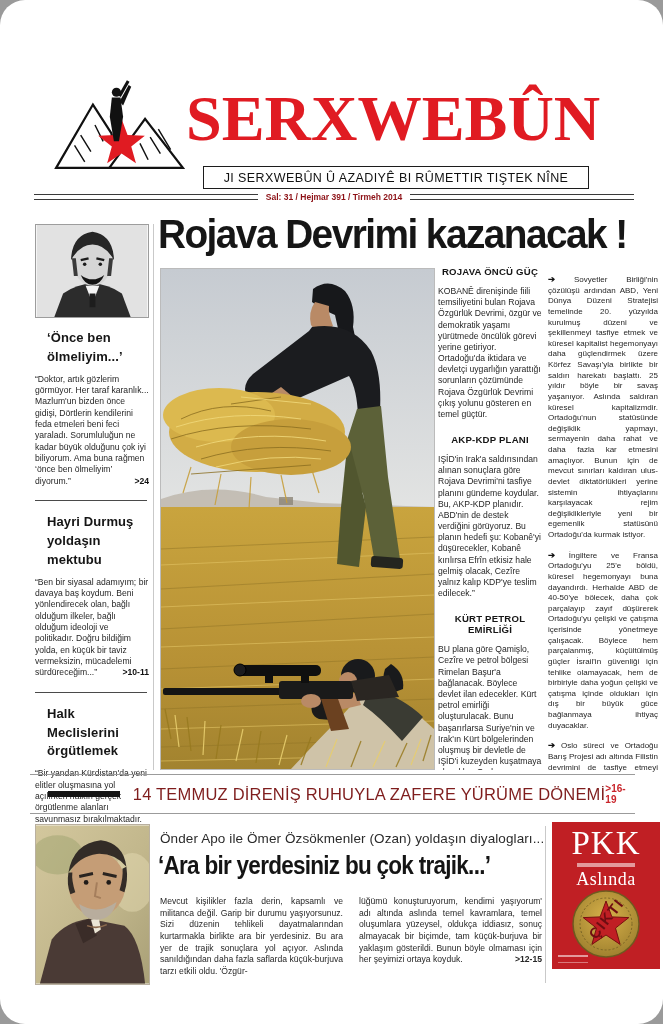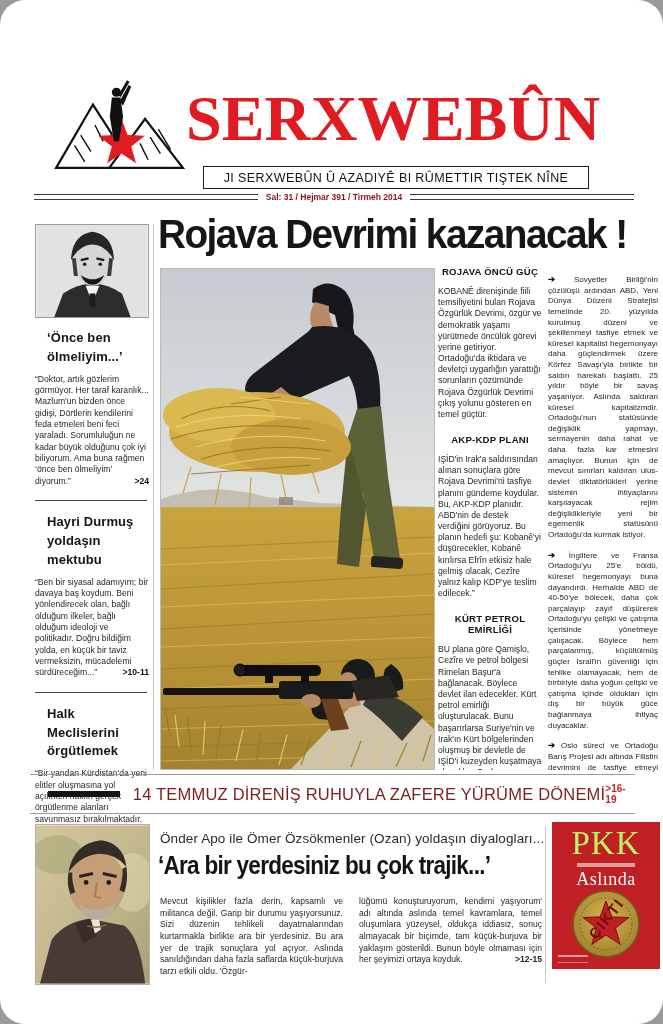--- a/index.html
+++ b/index.html
@@ -60,21 +60,21 @@
   .kicker{position:absolute;left:160px;top:831px;width:382px;font-size:13.5px;color:#2b2b2b;letter-spacing:.1px;white-space:nowrap;}
   .dlg-headline{position:absolute;left:158px;top:851px;width:420px;font-size:25px;font-weight:bold;color:#141414;
        letter-spacing:-.8px;white-space:nowrap;transform:scaleX(.9);transform-origin:left;}
   .dlg-cols{position:absolute;left:160px;top:896px;width:382px;display:flex;gap:16px;}
   .dlg-col{width:186px;font-size:8.6px;line-height:1.36;text-align:justify;color:#262626;}
   .dlg-ref{float:right;font-weight:bold;}
   .vr-book{left:545px;top:826px;height:157px;}
 
   
   .cover{position:absolute;left:552px;top:822px;width:108px;height:147px;background:#c01f24;overflow:hidden;}
-  .cover-title{font-family:"Liberation Serif",serif;color:#bef264;font-size:33px;line-height:1;
+  .cover-title{font-family:"Liberation Serif",serif;color:#ffffff;font-size:33px;line-height:1;
        text-align:center;margin-top:5px;letter-spacing:1px;}
   .cover-subbar{width:58px;height:3.5px;background:rgba(255,255,255,.55);margin:3px auto 2px;}
   .cover-series{font-family:"Liberation Serif",serif;color:#fff;font-size:18px;text-align:center;letter-spacing:.5px;}
   .emblem{position:absolute;left:19px;top:67px;width:70px;height:70px;}
   .stamp{position:absolute;left:14px;top:88px;width:80px;text-align:center;
        font-size:15px;font-weight:bold;color:#6e0d12;letter-spacing:1.5px;
        transform:rotate(-52deg);transform-origin:center;}
   .cover-footbar{position:absolute;left:6px;bottom:6px;width:30px;height:5px;
        border-top:2px solid rgba(255,255,255,.55);border-bottom:1px solid rgba(255,255,255,.4);}
 </style>

